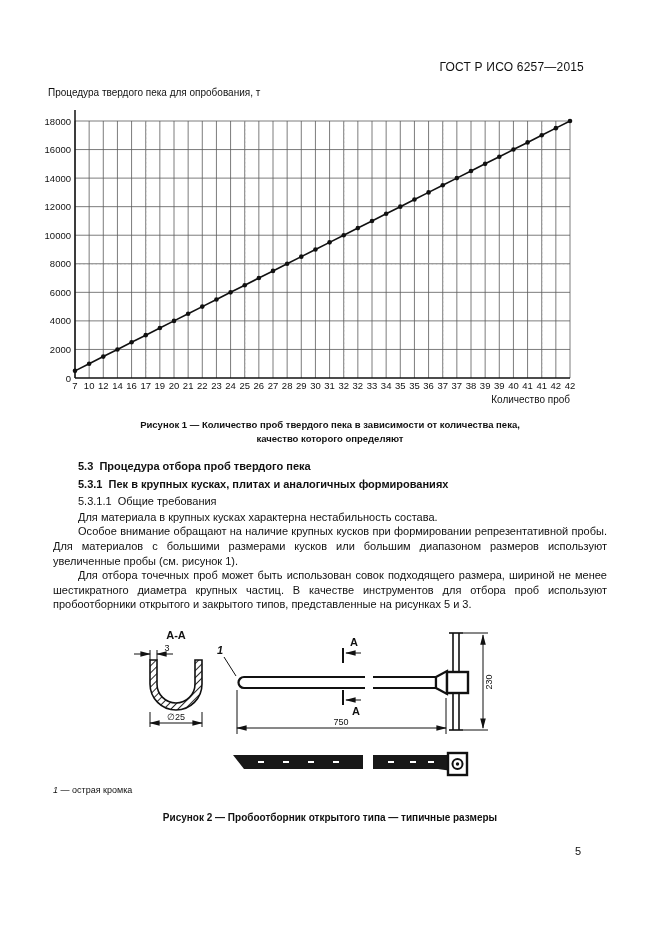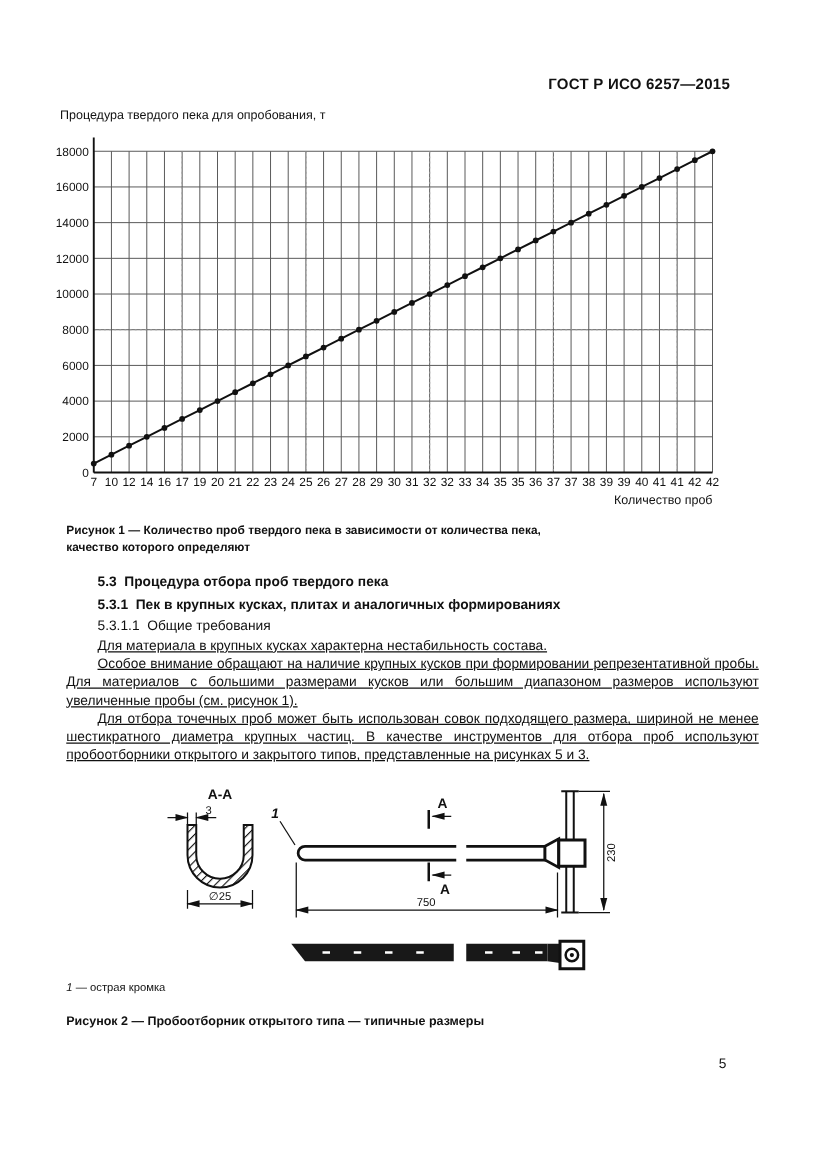--- a/index.html
+++ b/index.html
@@ -1,37 +1,37 @@
 <!DOCTYPE html>
 <html><head>
 <meta charset="utf-8">
 <style>
   html,body{margin:0;padding:0;background:#fff;}
   .page{position:relative;width:661px;height:936px;background:#ffffff;
         font-family:"Liberation Sans",sans-serif;color:#111;overflow:hidden;}
-  .hdr{position:absolute;top:60px;right:77px;font-size:12px;font-weight:bold;letter-spacing:.2px;}
+  .hdr{position:absolute;top:60px;right:77px;font-size:12px;font-weight:normal;letter-spacing:.2px;}
   .ylab{position:absolute;top:87px;left:48px;font-size:10px;}
   .chart{position:absolute;top:100px;left:40px;}
   .tick{font-size:9.5px;fill:#111;font-family:"Liberation Sans",sans-serif;}
   .axlab{font-size:10px;fill:#111;font-family:"Liberation Sans",sans-serif;}
   .grid{stroke:#5a5a5a;stroke-width:.8;}
   .dot{stroke:#9a9a9a;stroke-width:.9;stroke-dasharray:1.5,2.6;}
   .axis{stroke:#111;stroke-width:1.5;}
   .dataline{fill:none;stroke:#111;stroke-width:1.6;}
   .marker{fill:#111;}
-  .figcap{position:absolute;left:53px;width:554px;font-weight:bold;
+  .figcap{position:absolute;left:53px;width:554px;text-align:center;font-weight:bold;
           font-size:9.5px;line-height:13.5px;}
   .cap1{top:418px;}
   .cap2{top:811px;font-size:10px;}
   .legend{position:absolute;top:785px;left:53px;width:554px;font-size:9px;}
   .legend .num{font-style:italic;}
   .txt{position:absolute;top:459px;left:53px;width:554px;font-size:11px;line-height:14.6px;}
   .txt .h{font-weight:bold;white-space:pre-wrap;margin:0 0 3px 25px;}
   .txt .h3{white-space:pre-wrap;margin:0 0 1px 25px;}
-  .txt p{margin:0;text-align:justify;text-indent:25px;text-decoration:underline;}
+  .txt p{margin:0;text-align:justify;text-indent:25px;}
   .draw{position:absolute;top:622px;left:130px;}
   .dln{stroke:#111;stroke-width:1;fill:none;}
   .thk{stroke:#111;stroke-width:2.2;fill:#fff;}
   .dtx{font-size:9px;fill:#111;font-family:"Liberation Sans",sans-serif;}
   .btx{font-size:11px;font-weight:bold;fill:#111;font-family:"Liberation Sans",sans-serif;}
   .pgnum{position:absolute;top:845px;left:575px;font-size:11px;}
 </style>
 </head>
 <body>
 

